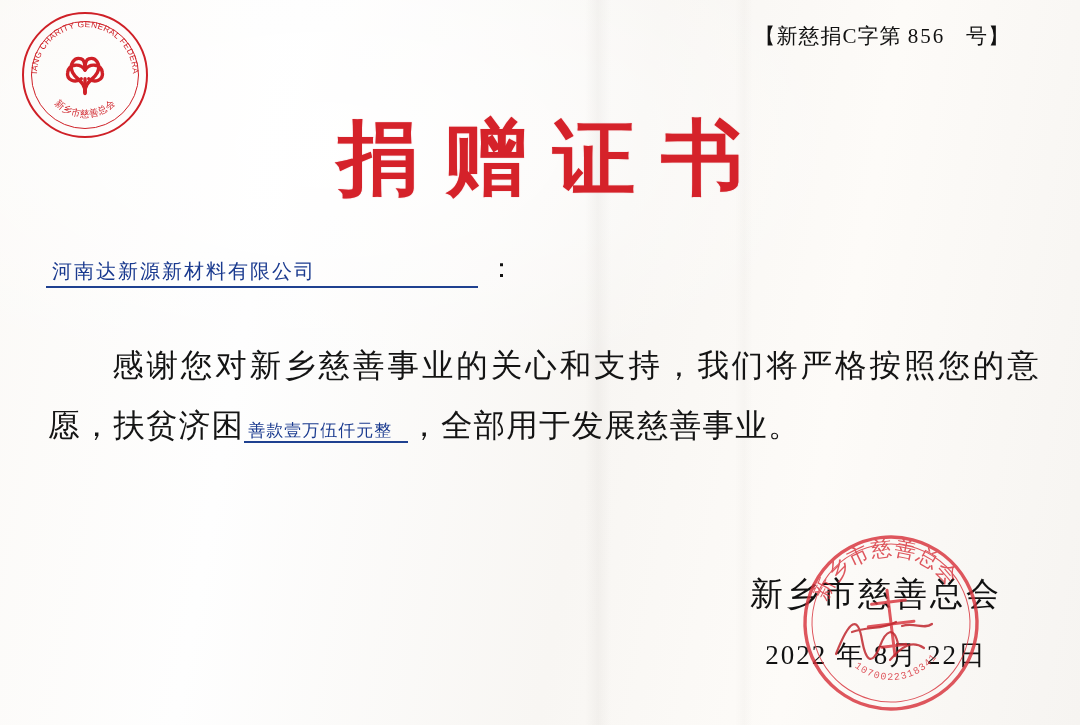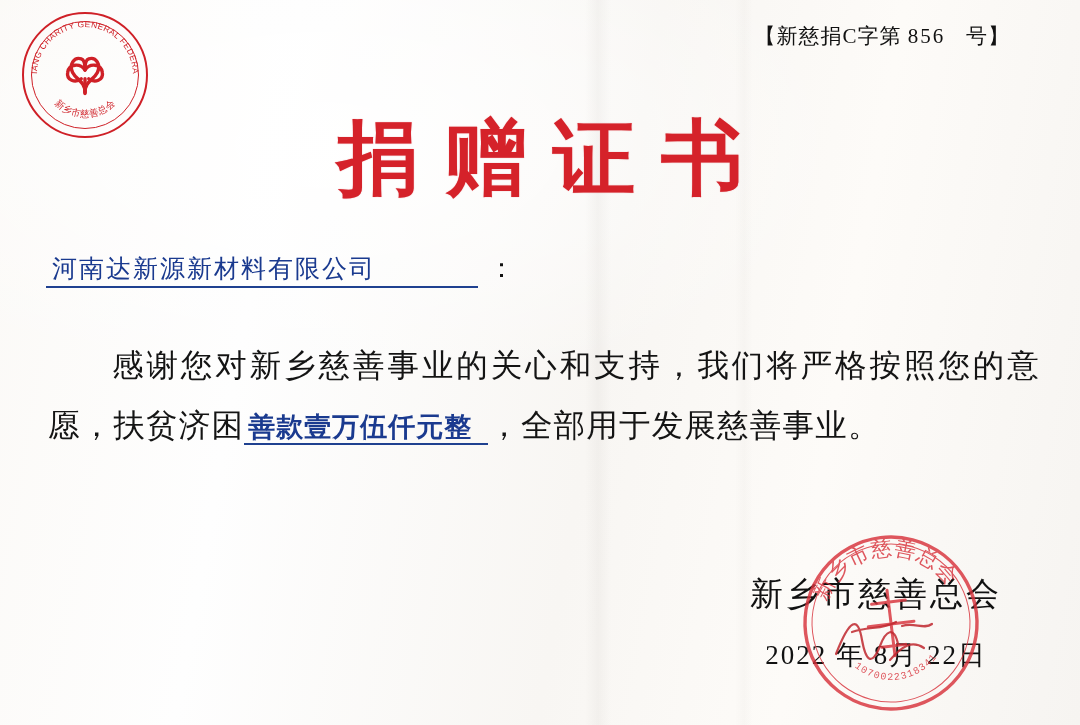--- a/index.html
+++ b/index.html
@@ -111,21 +111,21 @@
 
   
   .addressee-row {
     position: absolute;
     left: 46px;
     top: 250px;
     display: flex;
     align-items: flex-end;
   }
   .addressee {
-    font-size: 25px;
+    font-size: 20px;
     color: #1a3a8f;
     font-family: Liberation Serif, serif;
     letter-spacing: 2px;
     padding: 0 6px 2px 6px;
     border-bottom: 2px solid #1f4190;
     min-width: 420px;
     line-height: 1.25;
   }
   .colon {
     font-size: 27px;
@@ -149,22 +149,21 @@
   .body-text p {
     margin: 0;
     text-align: justify;
   }
   .indent { text-indent: 64px; }
   .amount {
     color: #1a3a8f;
     border-bottom: 2px solid #1f4190;
     padding: 0 16px 1px 4px;
     letter-spacing: 1px;
-    font-size: 27px;
-    font-weight: bold;
+    font-size: 17px;
   }
   .motto {
     text-indent: 64px;
     letter-spacing: 2px;
   }
 
   
   .sign-block {
     position: absolute;
     right: 78px;

